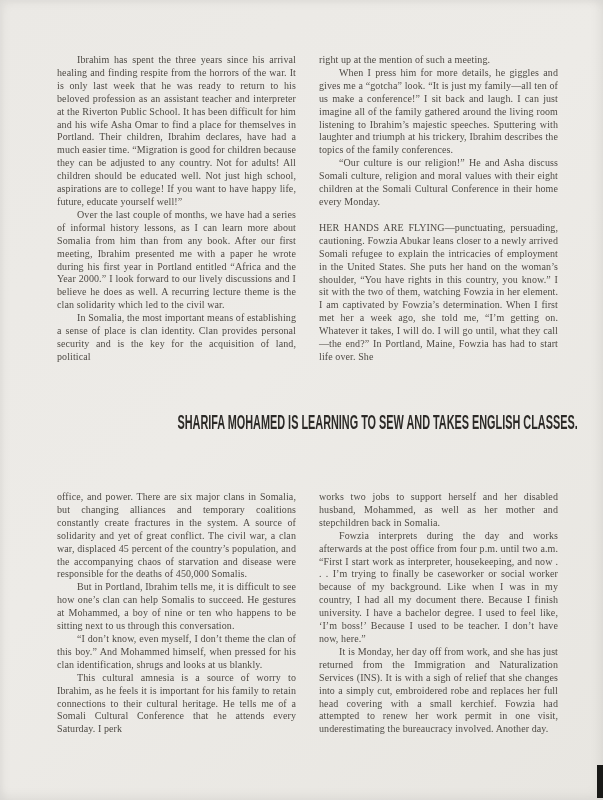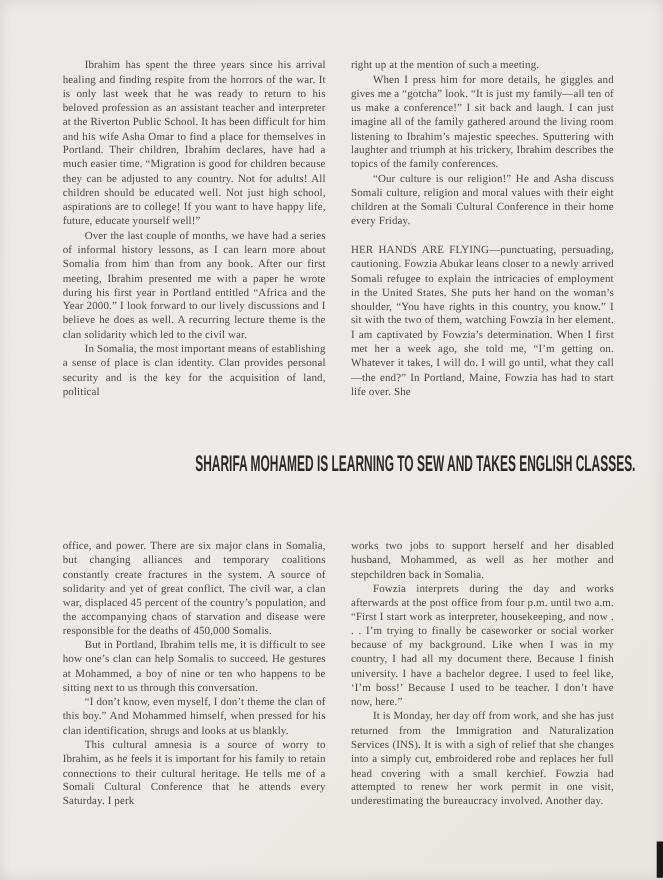--- a/index.html
+++ b/index.html
@@ -95,21 +95,21 @@
   <div class="band-top">
     <div class="cols">
       <div class="col">
           <p class="para indent">Ibrahim has spent the three years since his arrival healing and finding respite from the horrors of the war. It is only last week that he was ready to return to his beloved profession as an assistant teacher and interpreter at the Riverton Public School. It has been difficult for him and his wife Asha Omar to find a place for themselves in Portland. Their children, Ibrahim declares, have had a much easier time. “Migration is good for children because they can be adjusted to any country. Not for adults! All children should be educated well. Not just high school, aspirations are to college! If you want to have happy life, future, educate yourself well!”</p>
           <p class="para indent">Over the last couple of months, we have had a series of informal history lessons, as I can learn more about Somalia from him than from any book. After our first meeting, Ibrahim presented me with a paper he wrote during his first year in Portland entitled “Africa and the Year 2000.” I look forward to our lively discussions and I believe he does as well. A recurring lecture theme is the clan solidarity which led to the civil war.</p>
           <p class="para indent">In Somalia, the most important means of establishing a sense of place is clan identity. Clan provides personal security and is the key for the acquisition of land, political</p>
         </div>
       <div class="col">
           <p class="para">right up at the mention of such a meeting.</p>
           <p class="para indent">When I press him for more details, he giggles and gives me a “gotcha” look. “It is just my family—all ten of us make a conference!” I sit back and laugh. I can just imagine all of the family gathered around the living room listening to Ibrahim’s majestic speeches. Sputtering with laughter and triumph at his trickery, Ibrahim describes the topics of the family conferences.</p>
-          <p class="para indent">“Our culture is our religion!” He and Asha discuss Somali culture, religion and moral values with their eight children at the Somali Cultural Conference in their home every Friday.</p>
+          <p class="para indent">“Our culture is our religion!” He and Asha discuss Somali culture, religion and moral values with their eight children at the Somali Cultural Conference in their home every Monday.</p>
           <p class="para space-before">HER HANDS ARE FLYING—punctuating, persuading, cautioning. Fowzia Abukar leans closer to a newly arrived Somali refugee to explain the intricacies of employment in the United States. She puts her hand on the woman’s shoulder, “You have rights in this country, you know.” I sit with the two of them, watching Fowzia in her element. I am captivated by Fowzia’s determination. When I first met her a week ago, she told me, “I’m getting on. Whatever it takes, I will do. I will go until, what they call—the end?” In Portland, Maine, Fowzia has had to start life over. She</p>
         </div>
     </div>
   </div>
 
   <div class="pullquote">
     <span class="pq-line"><span class="pq-text">SHARIFA MOHAMED IS LEARNING TO SEW AND TAKES ENGLISH CLASSES.</span></span>
   </div>
 
   <div class="band-bottom">

